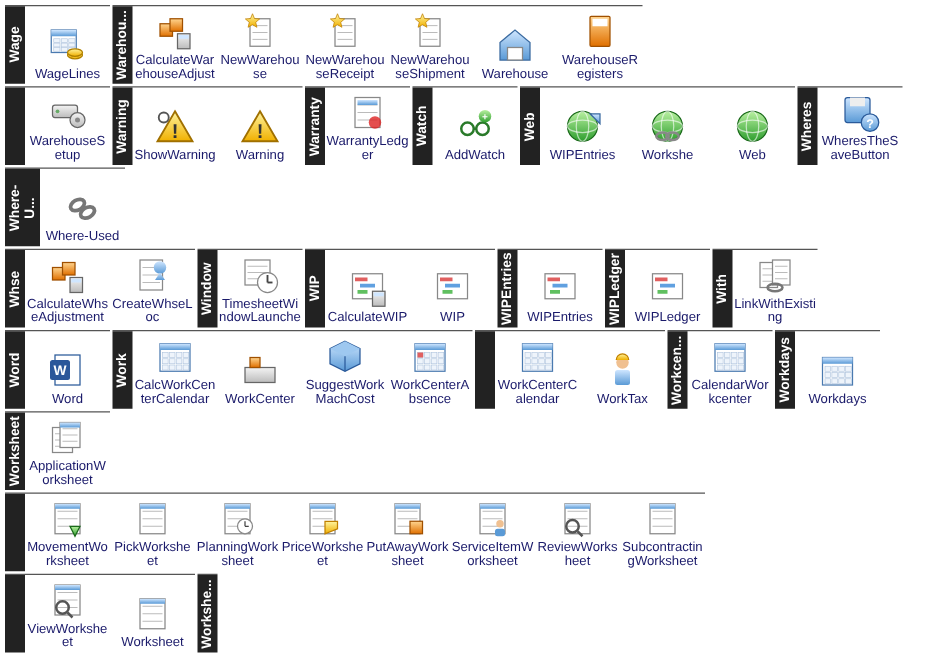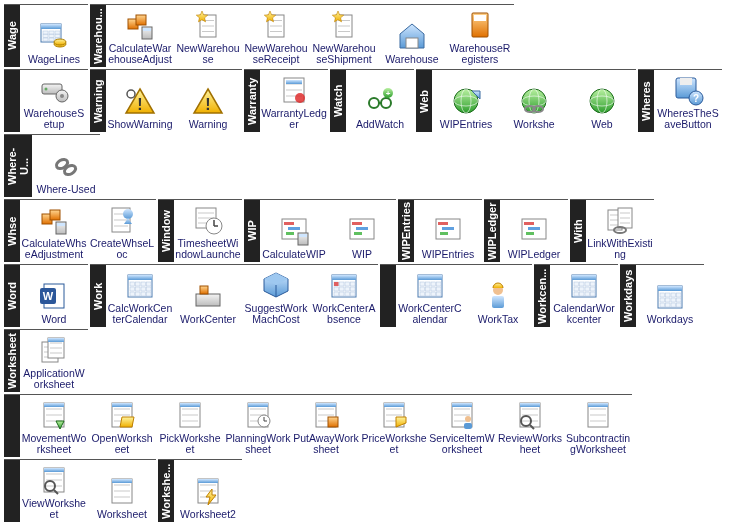--- a/index.html
+++ b/index.html
@@ -639,33 +639,20 @@
             <div class="label">MovementWorksheet</div>
           </div>
           <div class="item">
             <div class="icon">
               <svg viewBox="0 0 32 32">
                 <rect x="6" y="4" width="20" height="24" fill="#fff" stroke="#888" stroke-width="1"></rect>
                 <line x1="8" y1="10" x2="24" y2="10" stroke="#bbb" stroke-width="0.8"></line>
                 <line x1="8" y1="16" x2="24" y2="16" stroke="#bbb" stroke-width="0.8"></line>
                 <line x1="8" y1="22" x2="24" y2="22" stroke="#bbb" stroke-width="0.8"></line>
                 <rect x="6" y="4" width="20" height="4" fill="url(#gBlue)"></rect>
-                <polygon points="16,18 28,18 26,28 14,28" fill="url(#gYellow)" stroke="#c08000"></polygon>
-              </svg>
-            </div>
-            <div class="label">OpenWorksheet</div>
-          </div>
-          <div class="item">
-            <div class="icon">
-              <svg viewBox="0 0 32 32">
-                <rect x="6" y="4" width="20" height="24" fill="#fff" stroke="#888" stroke-width="1"></rect>
-                <line x1="8" y1="10" x2="24" y2="10" stroke="#bbb" stroke-width="0.8"></line>
-                <line x1="8" y1="16" x2="24" y2="16" stroke="#bbb" stroke-width="0.8"></line>
-                <line x1="8" y1="22" x2="24" y2="22" stroke="#bbb" stroke-width="0.8"></line>
-                <rect x="6" y="4" width="20" height="4" fill="url(#gBlue)"></rect>
               </svg>
             </div>
             <div class="label">PickWorksheet</div>
           </div>
           <div class="item">
             <div class="icon">
               <svg viewBox="0 0 32 32">
                 <rect x="6" y="4" width="20" height="24" fill="#fff" stroke="#888" stroke-width="1"></rect>
                 <line x1="8" y1="10" x2="24" y2="10" stroke="#bbb" stroke-width="0.8"></line>
                 <line x1="8" y1="16" x2="24" y2="16" stroke="#bbb" stroke-width="0.8"></line>
@@ -679,37 +666,37 @@
             <div class="label">PlanningWorksheet</div>
           </div>
           <div class="item">
             <div class="icon">
               <svg viewBox="0 0 32 32">
                 <rect x="6" y="4" width="20" height="24" fill="#fff" stroke="#888" stroke-width="1"></rect>
                 <line x1="8" y1="10" x2="24" y2="10" stroke="#bbb" stroke-width="0.8"></line>
                 <line x1="8" y1="16" x2="24" y2="16" stroke="#bbb" stroke-width="0.8"></line>
                 <line x1="8" y1="22" x2="24" y2="22" stroke="#bbb" stroke-width="0.8"></line>
                 <rect x="6" y="4" width="20" height="4" fill="url(#gBlue)"></rect>
+                <polygon points="18,18 28,18 28,24 18,28" fill="url(#gYellow)" stroke="#c08000"></polygon>
+              </svg>
+            </div>
+            <div class="label">PriceWorksheet</div>
+          </div>
+          <div class="item">
+            <div class="icon">
+              <svg viewBox="0 0 32 32">
+                <rect x="6" y="4" width="20" height="24" fill="#fff" stroke="#888" stroke-width="1"></rect>
+                <line x1="8" y1="10" x2="24" y2="10" stroke="#bbb" stroke-width="0.8"></line>
+                <line x1="8" y1="16" x2="24" y2="16" stroke="#bbb" stroke-width="0.8"></line>
+                <line x1="8" y1="22" x2="24" y2="22" stroke="#bbb" stroke-width="0.8"></line>
+                <rect x="6" y="4" width="20" height="4" fill="url(#gBlue)"></rect>
                 <rect x="18" y="18" width="10" height="10" fill="url(#gOrange)" stroke="#a05000"></rect>
               </svg>
             </div>
             <div class="label">PutAwayWorksheet</div>
-          </div>
-          <div class="item">
-            <div class="icon">
-              <svg viewBox="0 0 32 32">
-                <rect x="6" y="4" width="20" height="24" fill="#fff" stroke="#888" stroke-width="1"></rect>
-                <line x1="8" y1="10" x2="24" y2="10" stroke="#bbb" stroke-width="0.8"></line>
-                <line x1="8" y1="16" x2="24" y2="16" stroke="#bbb" stroke-width="0.8"></line>
-                <line x1="8" y1="22" x2="24" y2="22" stroke="#bbb" stroke-width="0.8"></line>
-                <rect x="6" y="4" width="20" height="4" fill="url(#gBlue)"></rect>
-                <polygon points="18,18 28,18 28,24 18,28" fill="url(#gYellow)" stroke="#c08000"></polygon>
-              </svg>
-            </div>
-            <div class="label">PriceWorksheet</div>
           </div>
           <div class="item">
             <div class="icon">
               <svg viewBox="0 0 32 32">
                 <rect x="6" y="4" width="20" height="24" fill="#fff" stroke="#888" stroke-width="1"></rect>
                 <line x1="8" y1="10" x2="24" y2="10" stroke="#bbb" stroke-width="0.8"></line>
                 <line x1="8" y1="16" x2="24" y2="16" stroke="#bbb" stroke-width="0.8"></line>
                 <line x1="8" y1="22" x2="24" y2="22" stroke="#bbb" stroke-width="0.8"></line>
                 <rect x="6" y="4" width="20" height="4" fill="url(#gBlue)"></rect>
                 <circle cx="22" cy="20" r="3" fill="#f0c090"></circle>
@@ -774,35 +761,20 @@
                 <line x1="8" y1="22" x2="24" y2="22" stroke="#bbb" stroke-width="0.8"></line>
                 <rect x="6" y="4" width="20" height="4" fill="url(#gBlue)"></rect>
               </svg>
             </div>
             <div class="label">Worksheet</div>
           </div>
         </div>
       </div>
       <div class="group">
         <div class="group-label">Workshe...</div>
-        <div class="items">
-          <div class="item">
-            <div class="icon">
-              <svg viewBox="0 0 32 32">
-                <rect x="6" y="4" width="20" height="24" fill="#fff" stroke="#888" stroke-width="1"></rect>
-                <line x1="8" y1="10" x2="24" y2="10" stroke="#bbb" stroke-width="0.8"></line>
-                <line x1="8" y1="16" x2="24" y2="16" stroke="#bbb" stroke-width="0.8"></line>
-                <line x1="8" y1="22" x2="24" y2="22" stroke="#bbb" stroke-width="0.8"></line>
-                <rect x="6" y="4" width="20" height="4" fill="url(#gBlue)"></rect>
-                <polygon points="20,14 14,22 18,22 16,30 24,20 20,20" fill="url(#gYellow)" stroke="#c08000"></polygon>
-              </svg>
-            </div>
-            <div class="label">Worksheet2</div>
-          </div>
-        </div>
       </div>
     </div>
   </div>
 
 <svg width="0" height="0" style="position:absolute">
 <defs>
   <linearGradient id="gBlue" x1="0" y1="0" x2="0" y2="1">
         <stop offset="0" stop-color="#cfe6ff"></stop>
         <stop offset="1" stop-color="#5a9ad6"></stop>
       </linearGradient>

